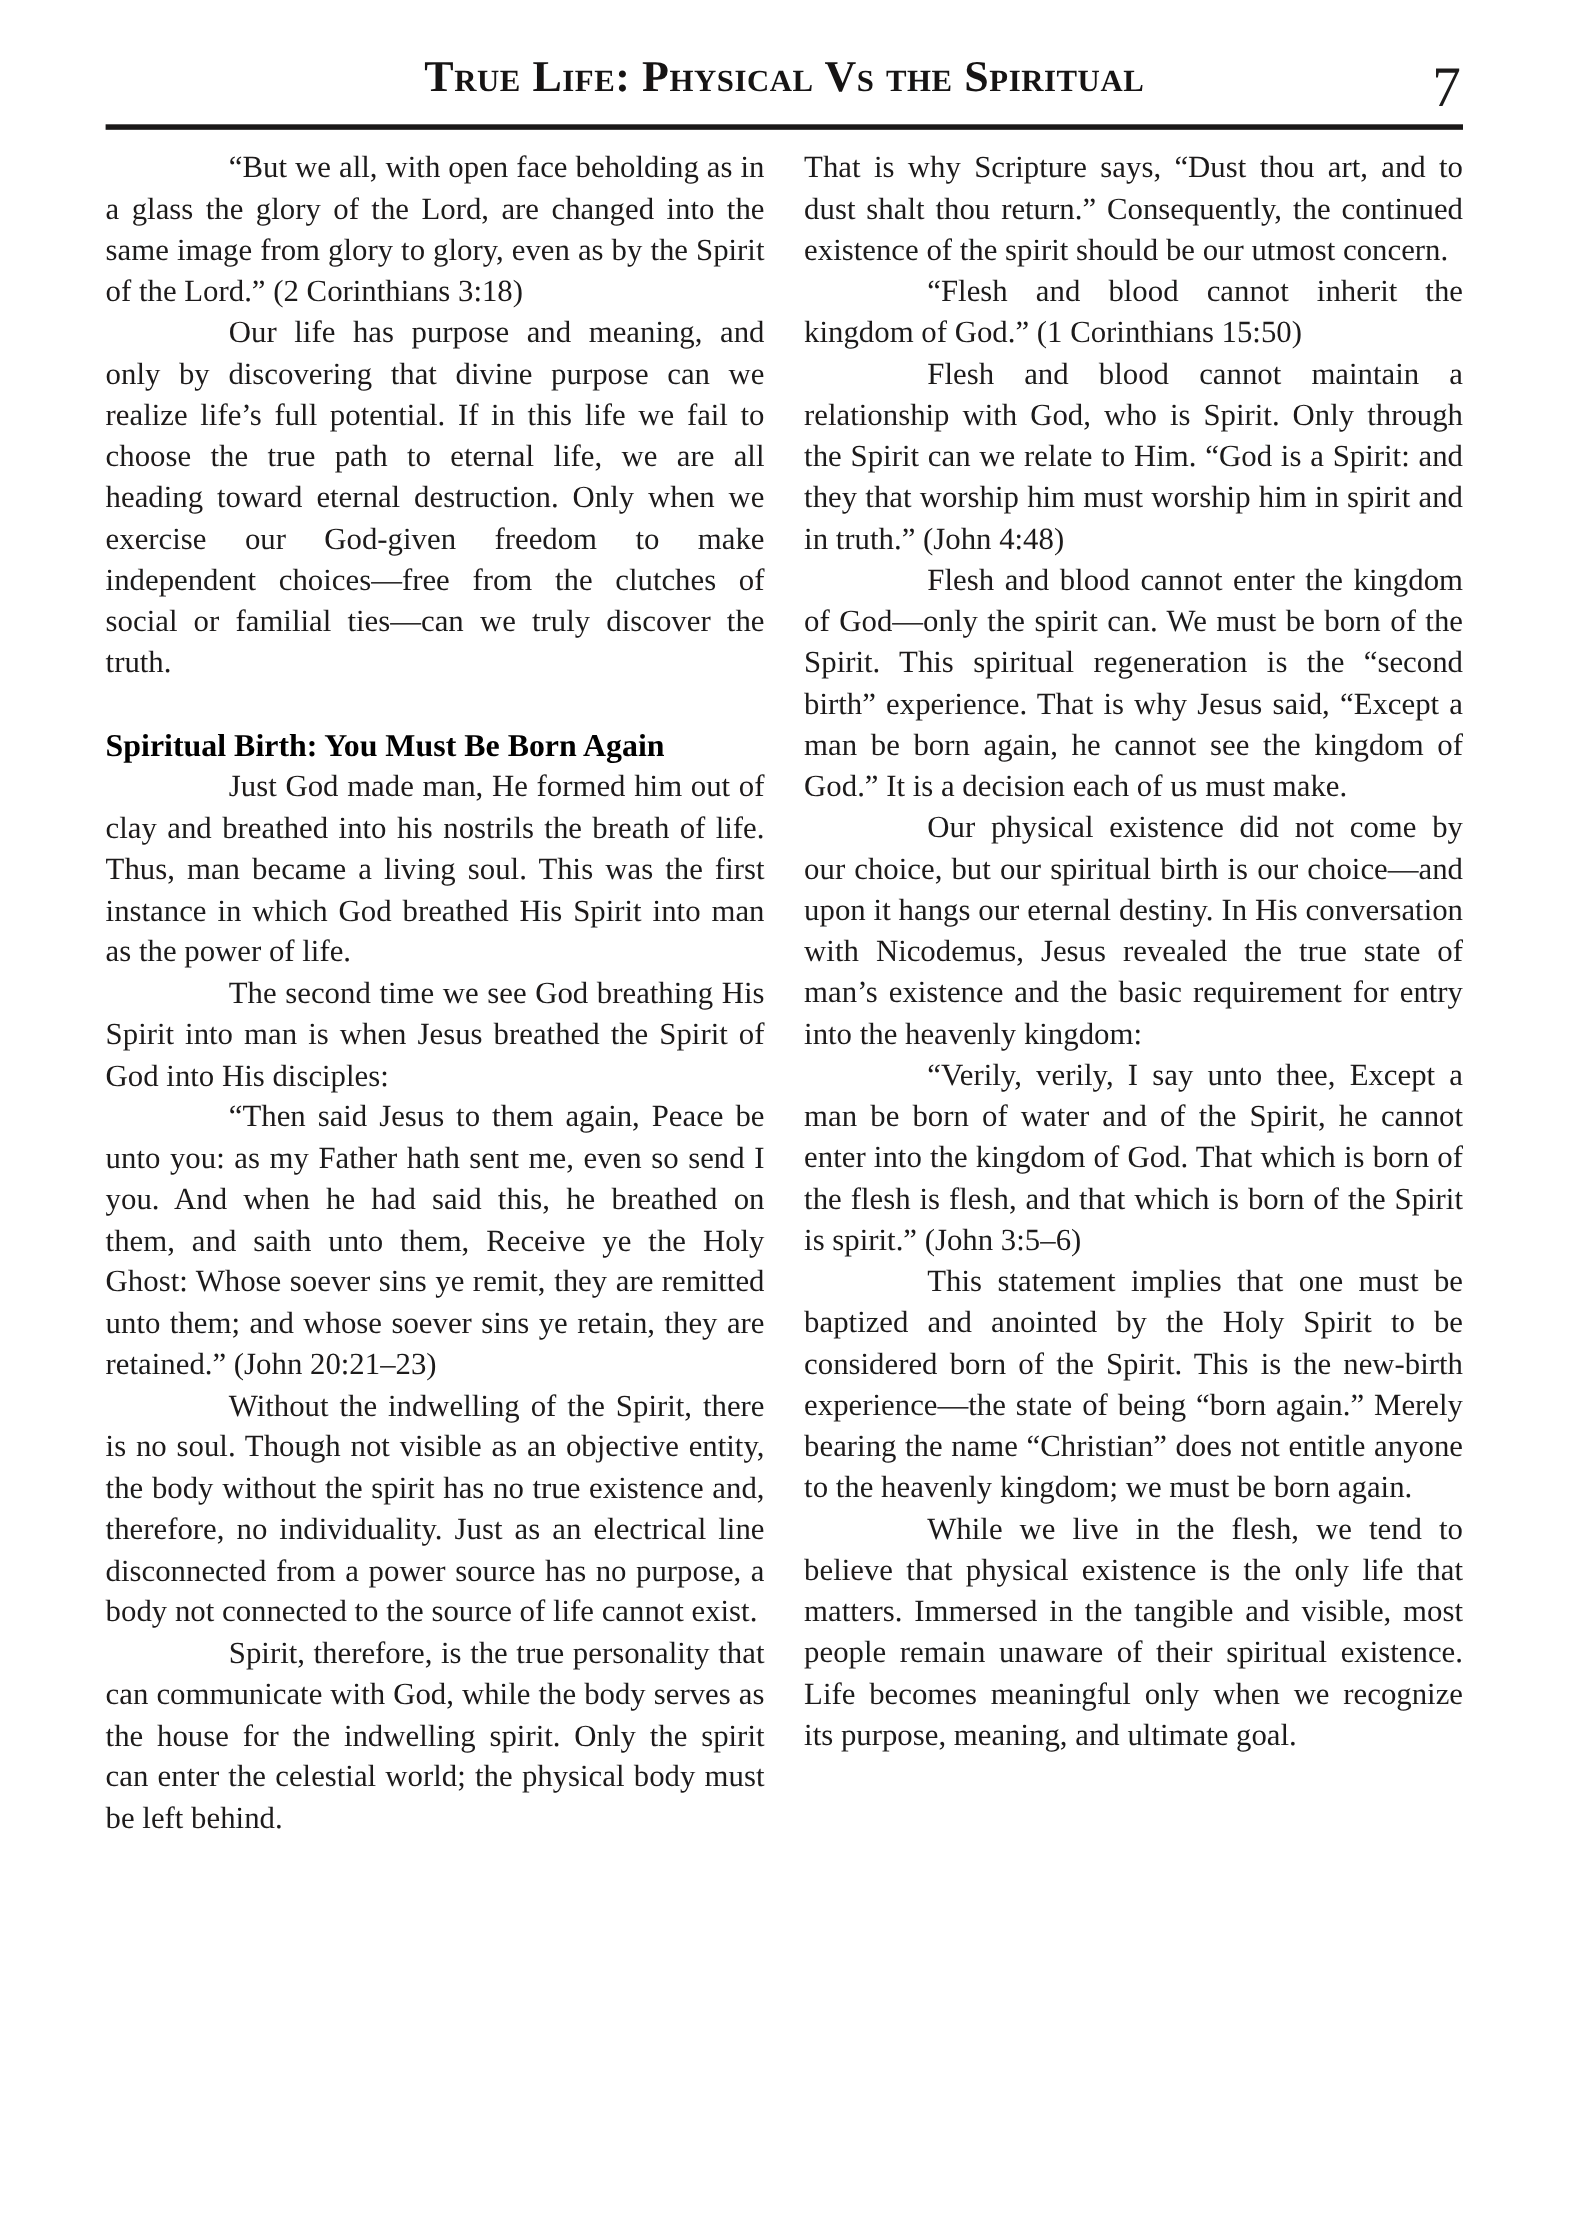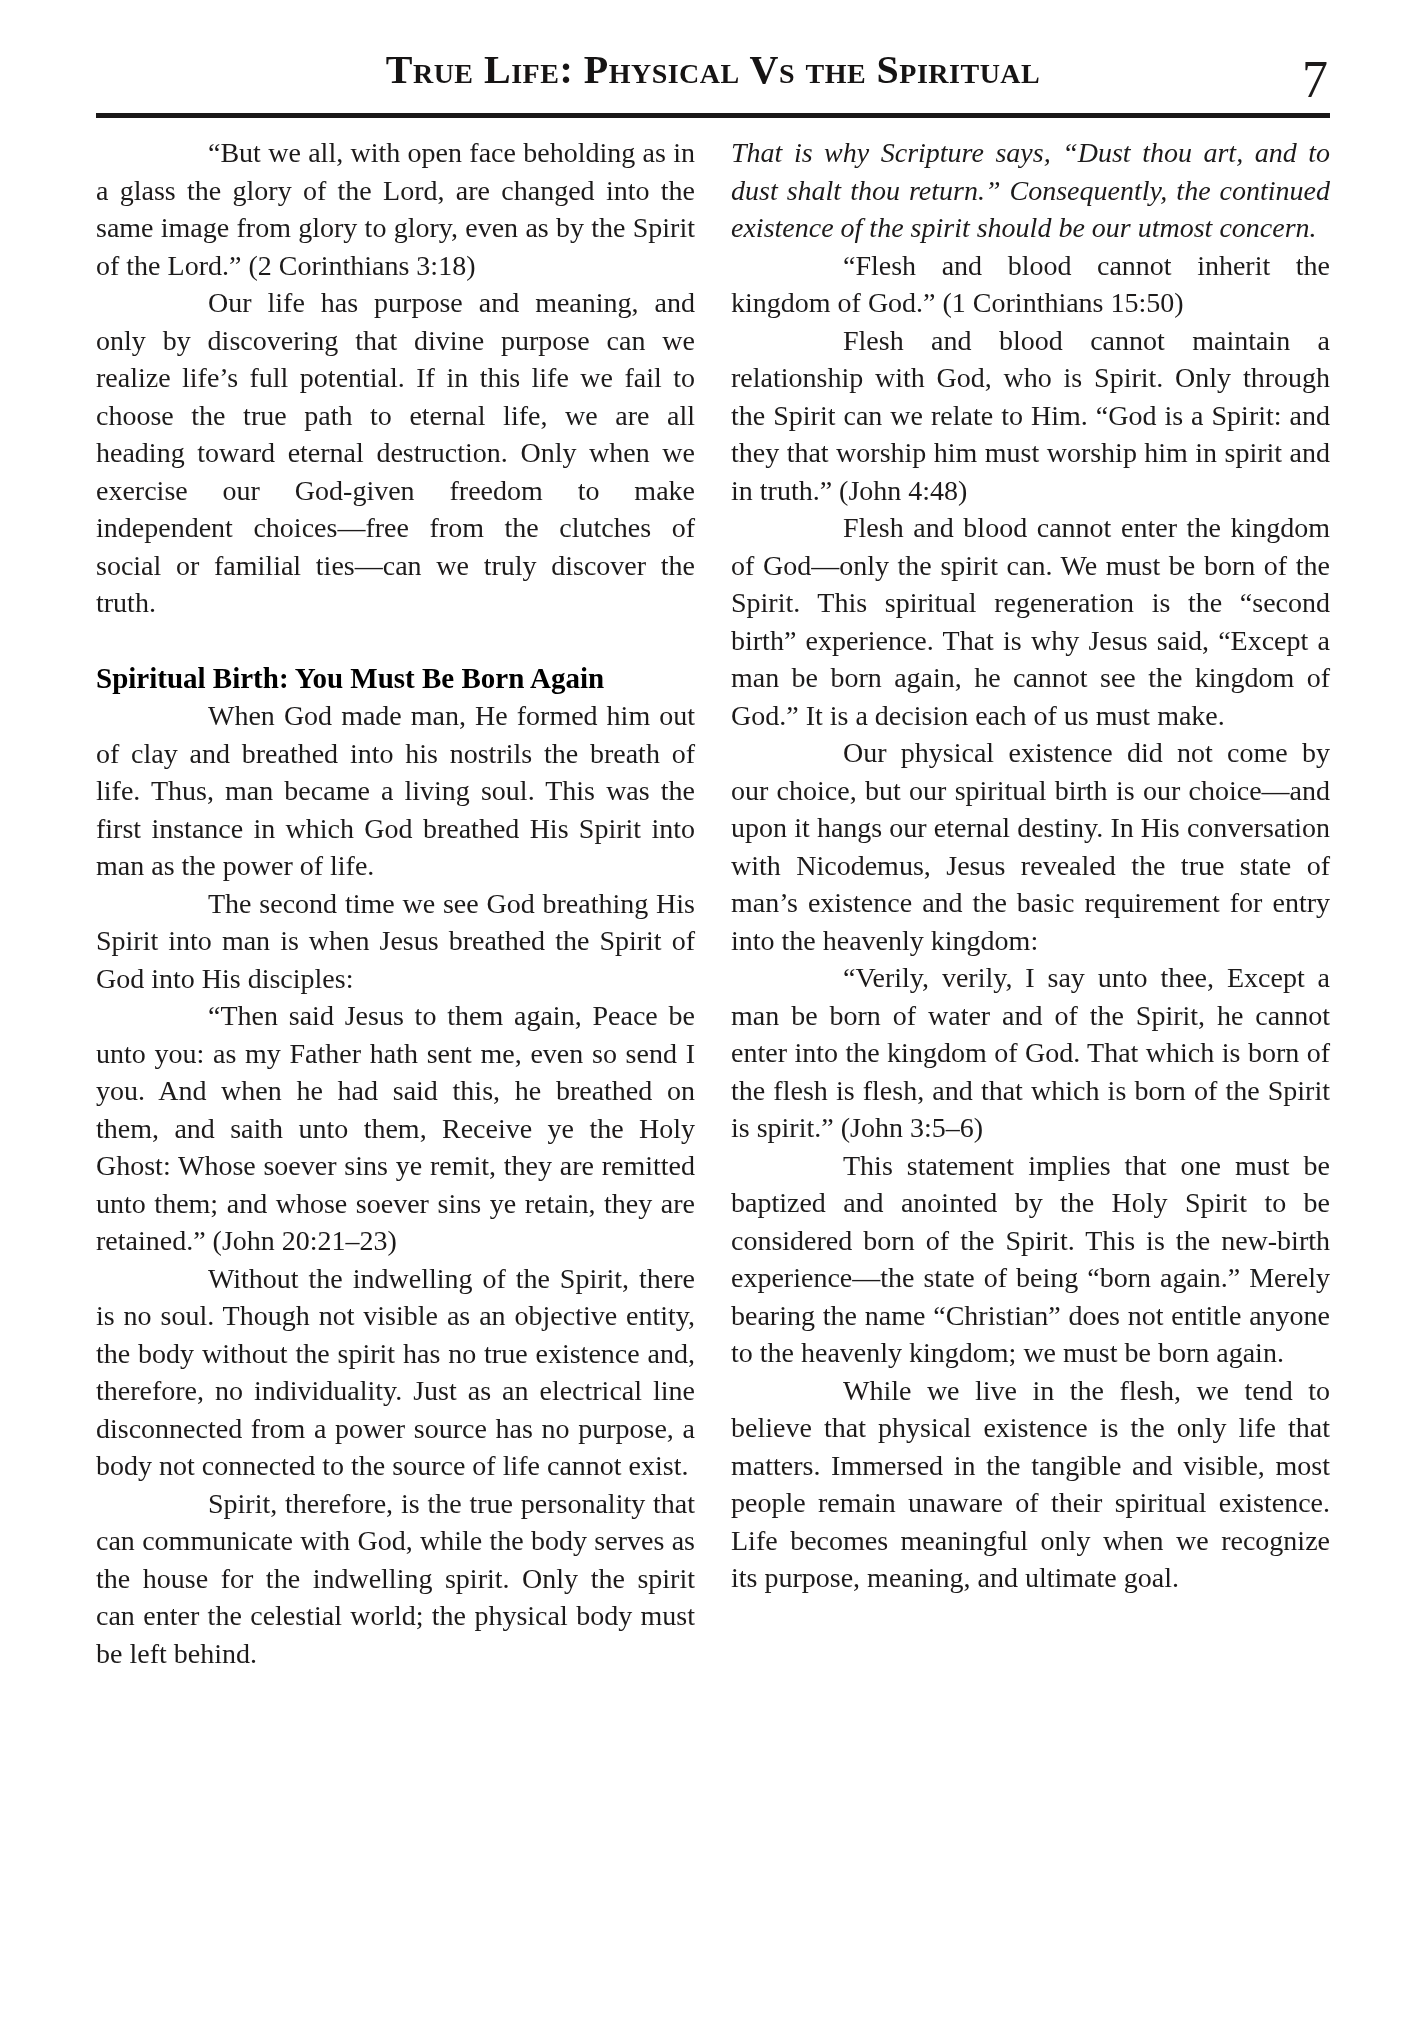--- a/index.html
+++ b/index.html
@@ -57,21 +57,21 @@
   }
   .column {
     width: 599px;
     font-size: 28px;
     line-height: 37.5px;
     text-align: justify;
     color: #1d1b1b;
   }
   .column p { margin: 0; }
   .column p.indent { text-indent: 112px; }
-  .column p.flush { text-indent: 0; font-style: italic; }
+  .column p.flush { text-indent: 0; }
   .column h2.heading {
     font-size: 29px;
     line-height: 37.5px;
     font-weight: bold;
     margin-top: 38px;
     text-align: left;
     color: #000000;
   }
 </style>
 </head>
@@ -83,21 +83,21 @@
     <span class="page-number">7</span>
   </div>
   <div class="header rule-holder" style="top:0;height:0;">
     <div class="rule"></div>
   </div>
   <div class="columns">
     <div class="column">
         <p class="indent">“But we all, with open face beholding as in a glass the glory of the Lord, are changed into the same image from glory to glory, even as by the Spirit of the Lord.” (2 Corinthians 3:18)</p>
         <p class="indent">Our life has purpose and meaning, and only by discovering that divine purpose can we realize life’s full potential. If in this life we fail to choose the true path to eternal life, we are all heading toward eternal destruction. Only when we exercise our God-given freedom to make independent choices—free from the clutches of social or familial ties—can we truly discover the truth.</p>
         <h2 class="heading">Spiritual Birth: You Must Be Born Again</h2>
-        <p class="indent">When God made man, He formed him out of clay and breathed into his nostrils the breath of life. Thus, man became a living soul. This was the first instance in which God breathed His Spirit into man as the power of life.</p>
+        <p class="indent">Just God made man, He formed him out of clay and breathed into his nostrils the breath of life. Thus, man became a living soul. This was the first instance in which God breathed His Spirit into man as the power of life.</p>
         <p class="indent">The second time we see God breathing His Spirit into man is when Jesus breathed the Spirit of God into His disciples:</p>
         <p class="indent">“Then said Jesus to them again, Peace be unto you: as my Father hath sent me, even so send I you. And when he had said this, he breathed on them, and saith unto them, Receive ye the Holy Ghost: Whose soever sins ye remit, they are remitted unto them; and whose soever sins ye retain, they are retained.” (John 20:21–23)</p>
         <p class="indent">Without the indwelling of the Spirit, there is no soul. Though not visible as an objective entity, the body without the spirit has no true existence and, therefore, no individuality. Just as an electrical line disconnected from a power source has no purpose, a body not connected to the source of life cannot exist.</p>
         <p class="indent">Spirit, therefore, is the true personality that can communicate with God, while the body serves as the house for the indwelling spirit. Only the spirit can enter the celestial world; the physical body must be left behind.</p>
       </div>
     <div class="column">
         <p class="flush">That is why Scripture says, “Dust thou art, and to dust shalt thou return.” Consequently, the continued existence of the spirit should be our utmost concern.</p>
         <p class="indent">“Flesh and blood cannot inherit the kingdom of God.” (1 Corinthians 15:50)</p>
         <p class="indent">Flesh and blood cannot maintain a relationship with God, who is Spirit. Only through the Spirit can we relate to Him. “God is a Spirit: and they that worship him must worship him in spirit and in truth.” (John 4:48)</p>
         <p class="indent">Flesh and blood cannot enter the kingdom of God—only the spirit can. We must be born of the Spirit. This spiritual regeneration is the “second birth” experience. That is why Jesus said, “Except a man be born again, he cannot see the kingdom of God.” It is a decision each of us must make.</p>

